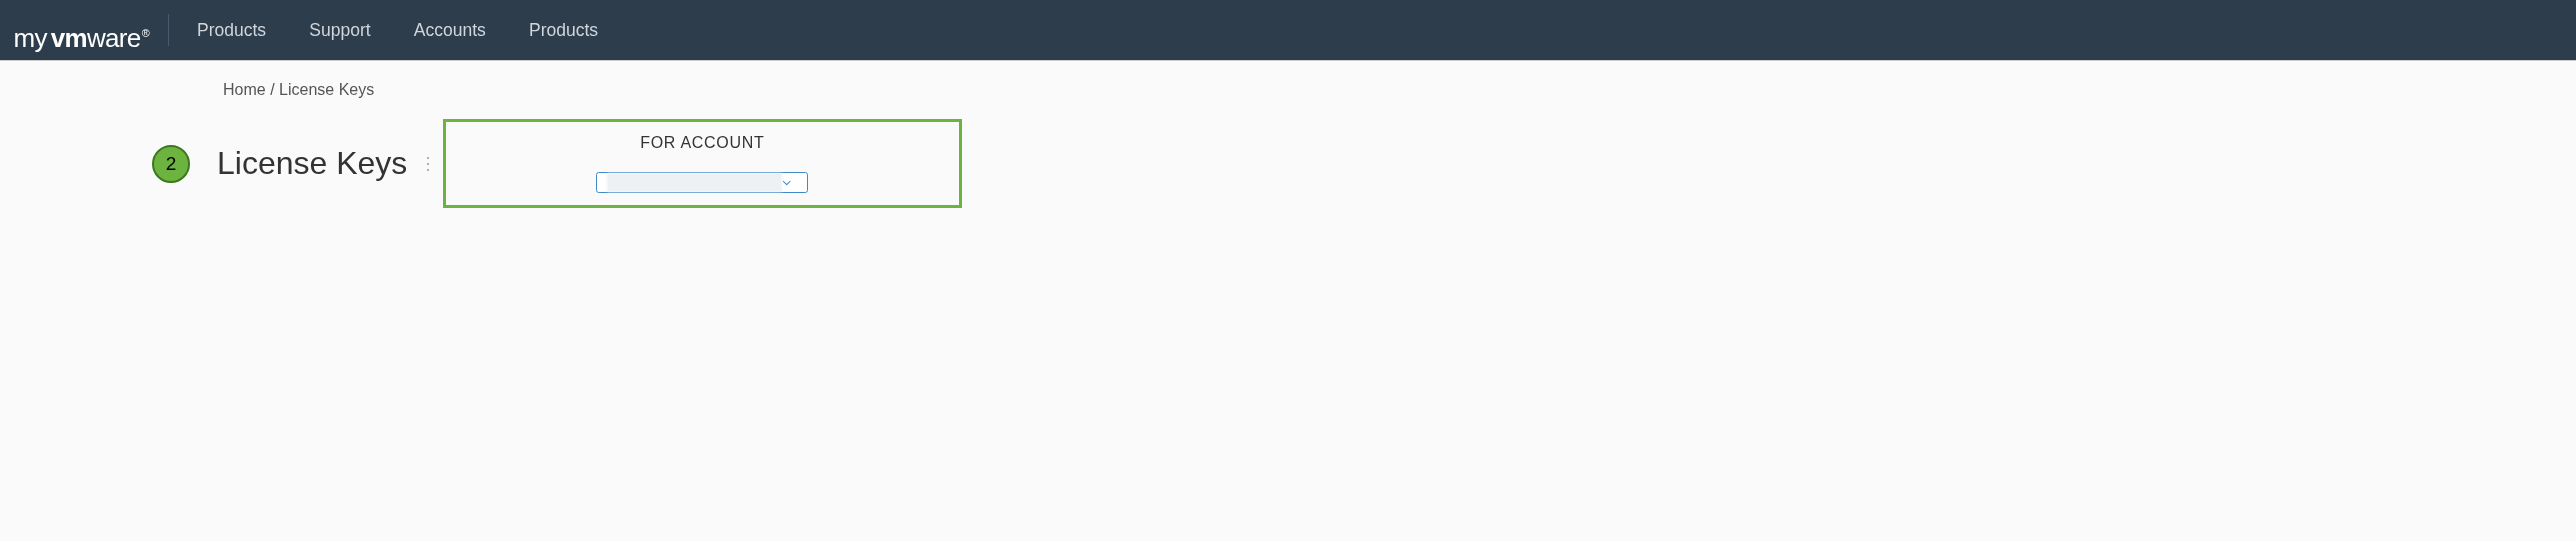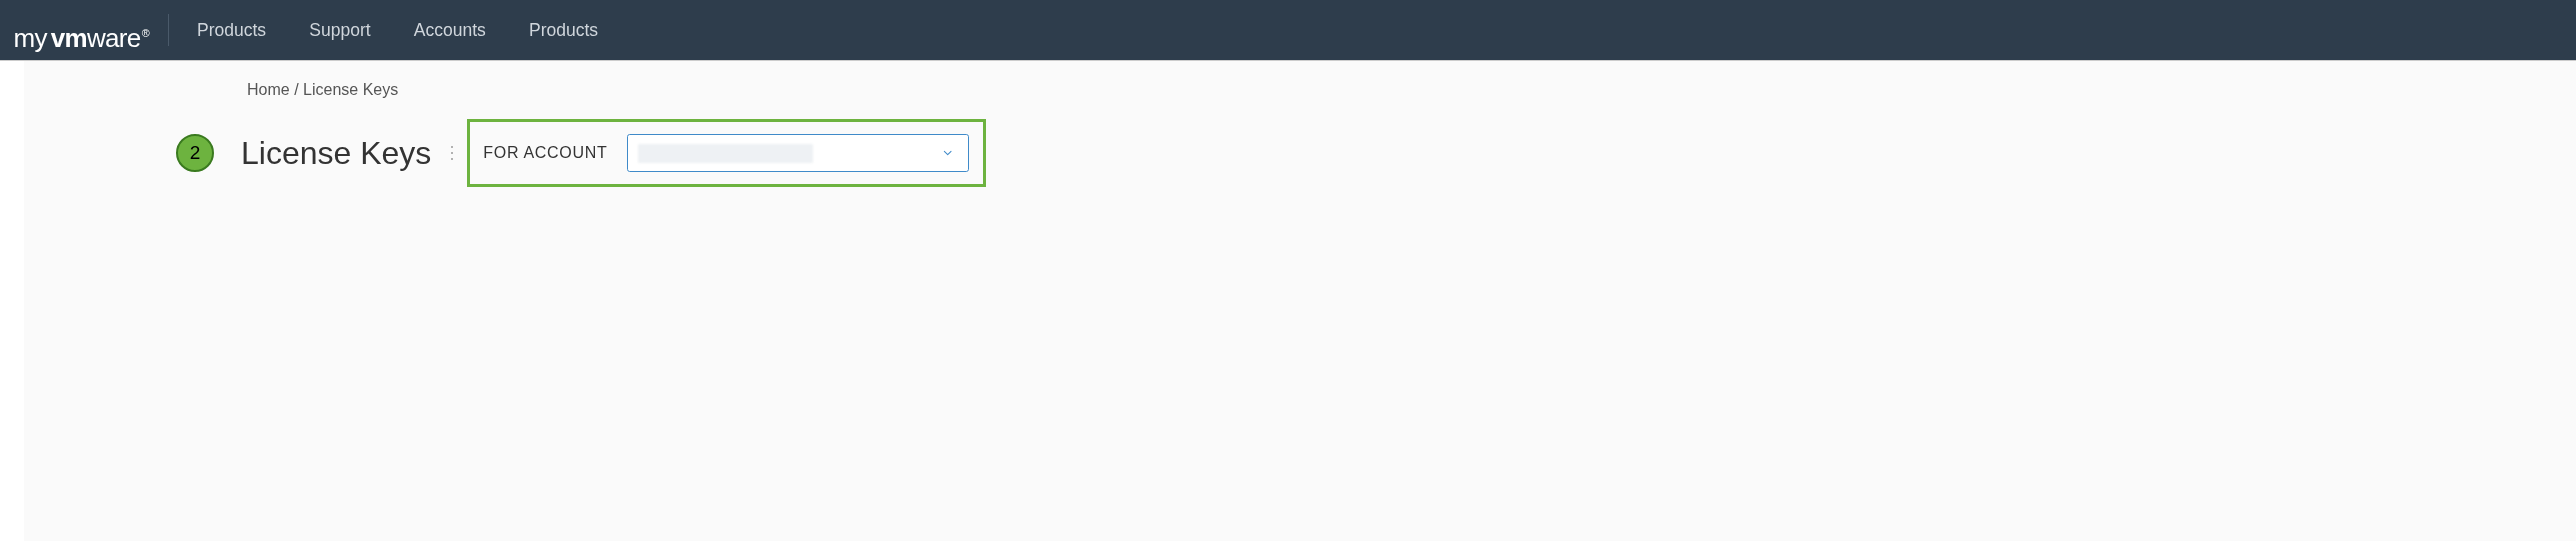--- a/index.html
+++ b/index.html
@@ -50,21 +50,20 @@
       color: #d0d6dc;
       font-size: 17.5px;
       padding: 0 21.6px;
       cursor: pointer;
       font-weight: 400;
     }
     .content {
       padding: 20px 0 0 0;
       background: #fafafa;
       min-height: 481px;
-      margin-left: 24px;
     }
     .breadcrumb {
       font-size: 16px;
       color: #555;
       padding: 0 0 20px 223px;
     }
     .breadcrumb a { color: #555; text-decoration: none; }
     .title-row {
       display: flex;
       align-items: center;
@@ -101,20 +100,21 @@
     .sep-dots span {
       width: 2px; height: 2px; background: #999; border-radius: 50%;
     }
     .highlight-box {
       border: 3.4px solid #6db33f;
       padding: 12px 13.5px 12px 13.5px;
       display: flex;
       align-items: center;
       gap: 20px;
       width: 519px;
+      flex-direction: column;
     }
     .for-account-label {
       font-size: 16px;
       letter-spacing: 0.7px;
       color: #333;
       font-weight: 400;
       white-space: nowrap;
     }
     .account-select {
       flex: 1;

